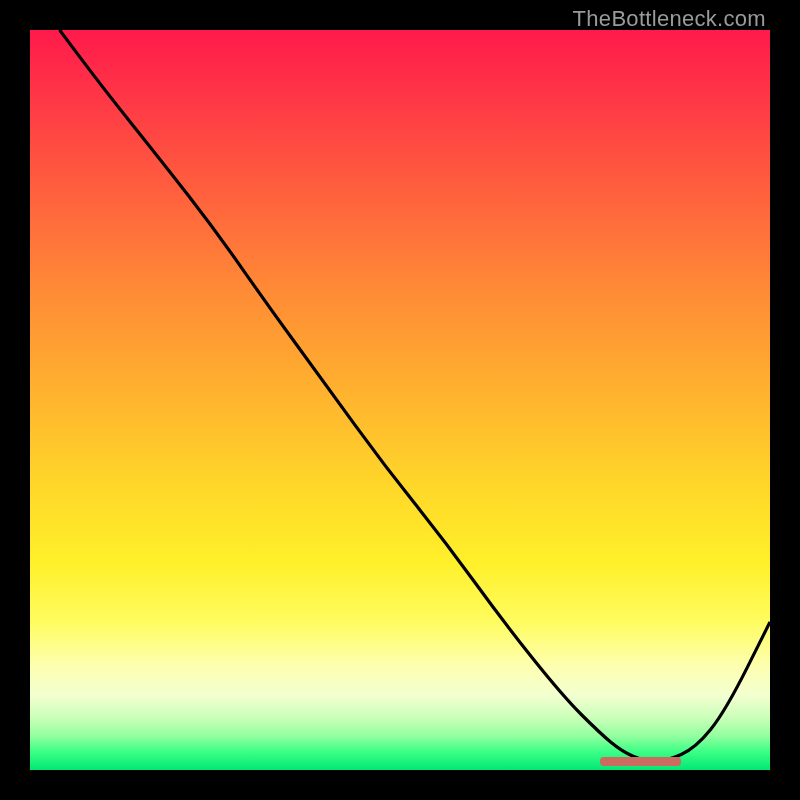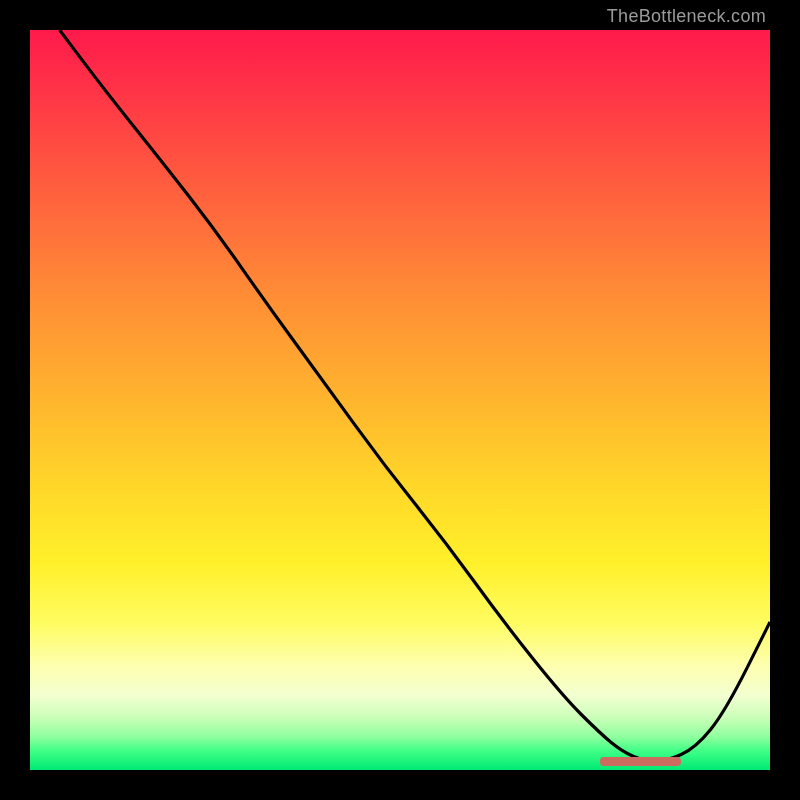--- a/index.html
+++ b/index.html
@@ -42,21 +42,21 @@
       #8fff9e 95.5%,
       #3dff85 97.5%,
       #00e874 100%
     );
   }
   .watermark {
     position: absolute;
     top: 6px;
     right: 34px;
     color: #9a9a9a;
-    font-size: 18px;
+    font-size: 22px;
     letter-spacing: 0.3px;
     font-weight: 500;
   }
   svg.curve {
     position: absolute;
     left: 0;
     top: 0;
     width: 740px;
     height: 740px;
   }

